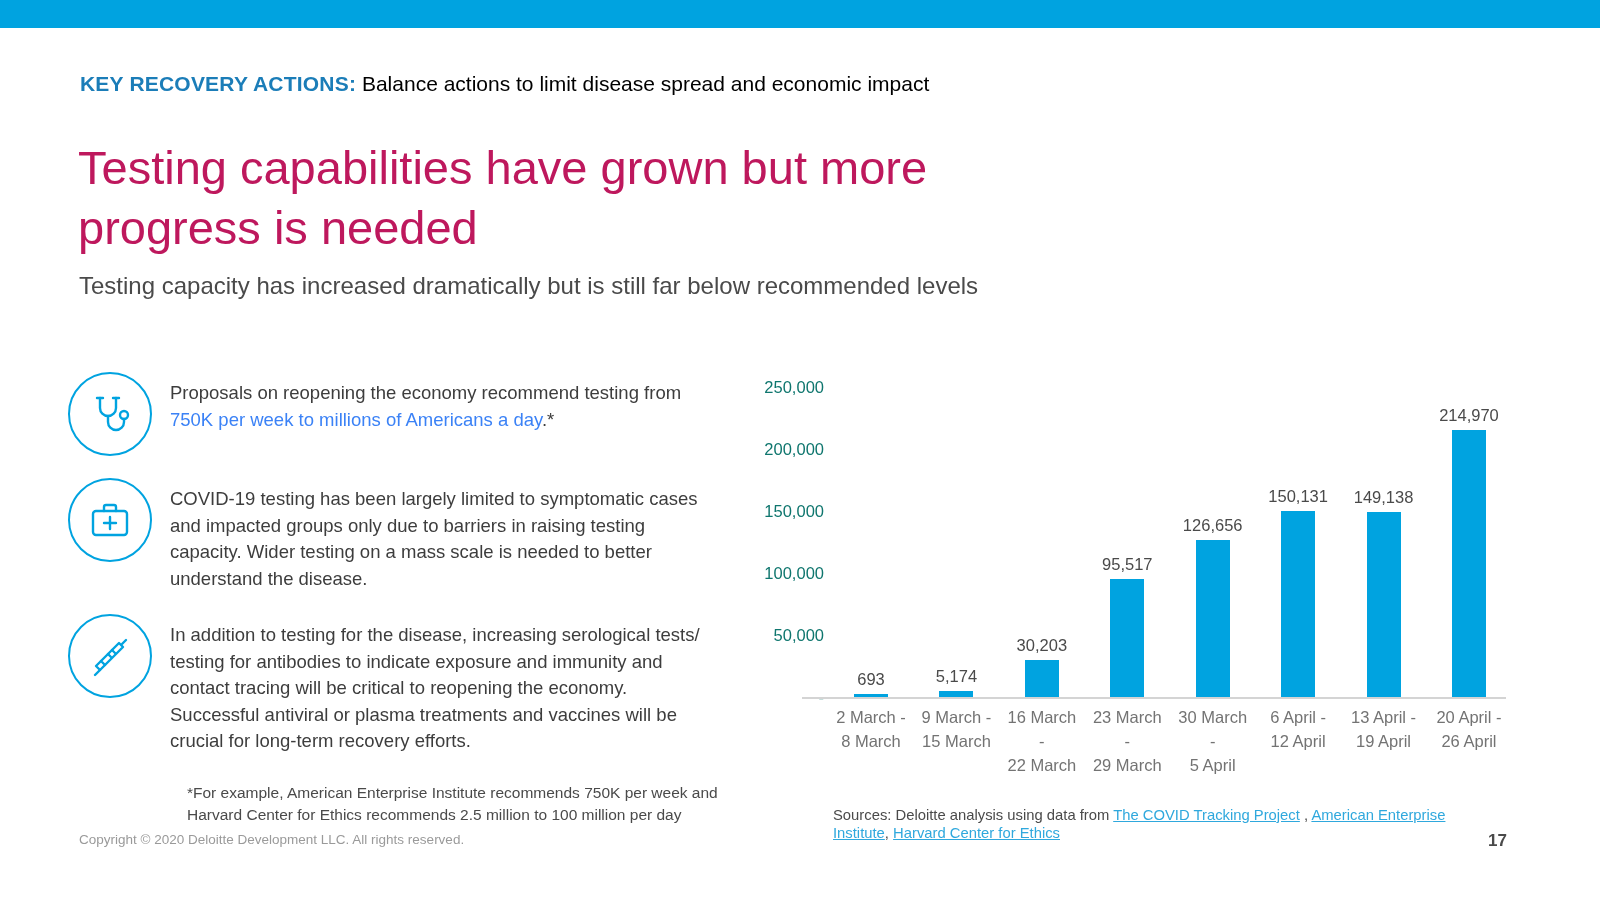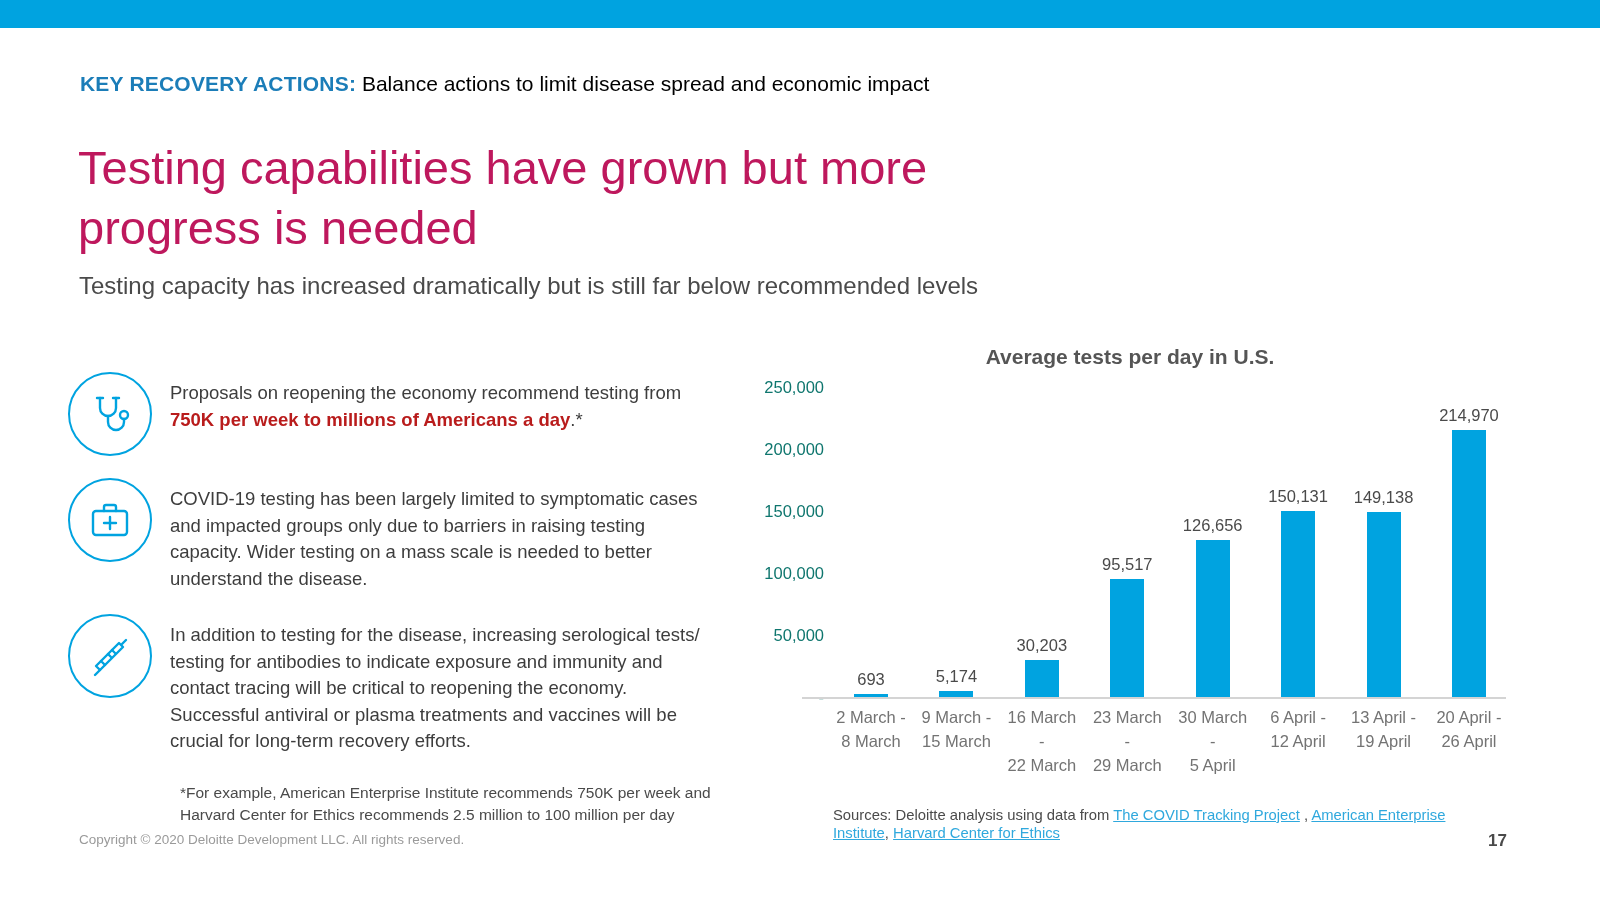--- a/index.html
+++ b/index.html
@@ -80,27 +80,27 @@
     margin-right: 18px;
   }
   .bullet-text {
     font-size: 18.5px;
     line-height: 26.5px;
     color: #3d3d3d;
     padding-top: 8px;
     max-width: 545px;
   }
   .bullet-text .hl {
-    color: #b91c1c;
-    font-weight: bold;
+    color: #3b82f6;
+    font-weight: normal;
   }
   .footnote {
     position: absolute;
     top: 782px;
-    left: 180px;
+    left: 187px;
     width: 580px;
     font-size: 15.5px;
     line-height: 22px;
     color: #4a4a4a;
   }
   .copyright {
     position: absolute;
     top: 832px;
     left: 79px;
     font-size: 13.5px;
@@ -270,21 +270,20 @@
     </div>
   </div>
 
 </div>
 
 <div class="footnote">*For example, American Enterprise Institute recommends 750K  per week and Harvard Center for Ethics recommends 2.5 million to 100 million per day</div>
 <div class="copyright">Copyright © 2020 Deloitte Development LLC. All rights reserved.</div>
 <div class="page-number">17</div>
 
 <div class="chart-area">
-  <div class="chart-title">Average tests per day in U.S.</div>
   <div class="y-axis">
       <div class="y-tick" style="top: 310px;">-</div>
       <div class="y-tick" style="top: 248px;">50,000</div>
       <div class="y-tick" style="top: 186px;">100,000</div>
       <div class="y-tick" style="top: 124px;">150,000</div>
       <div class="y-tick" style="top: 62px;">200,000</div>
       <div class="y-tick" style="top: 0px;">250,000</div>
     </div>
   <div class="axis-line"></div>
   <div class="bars">

